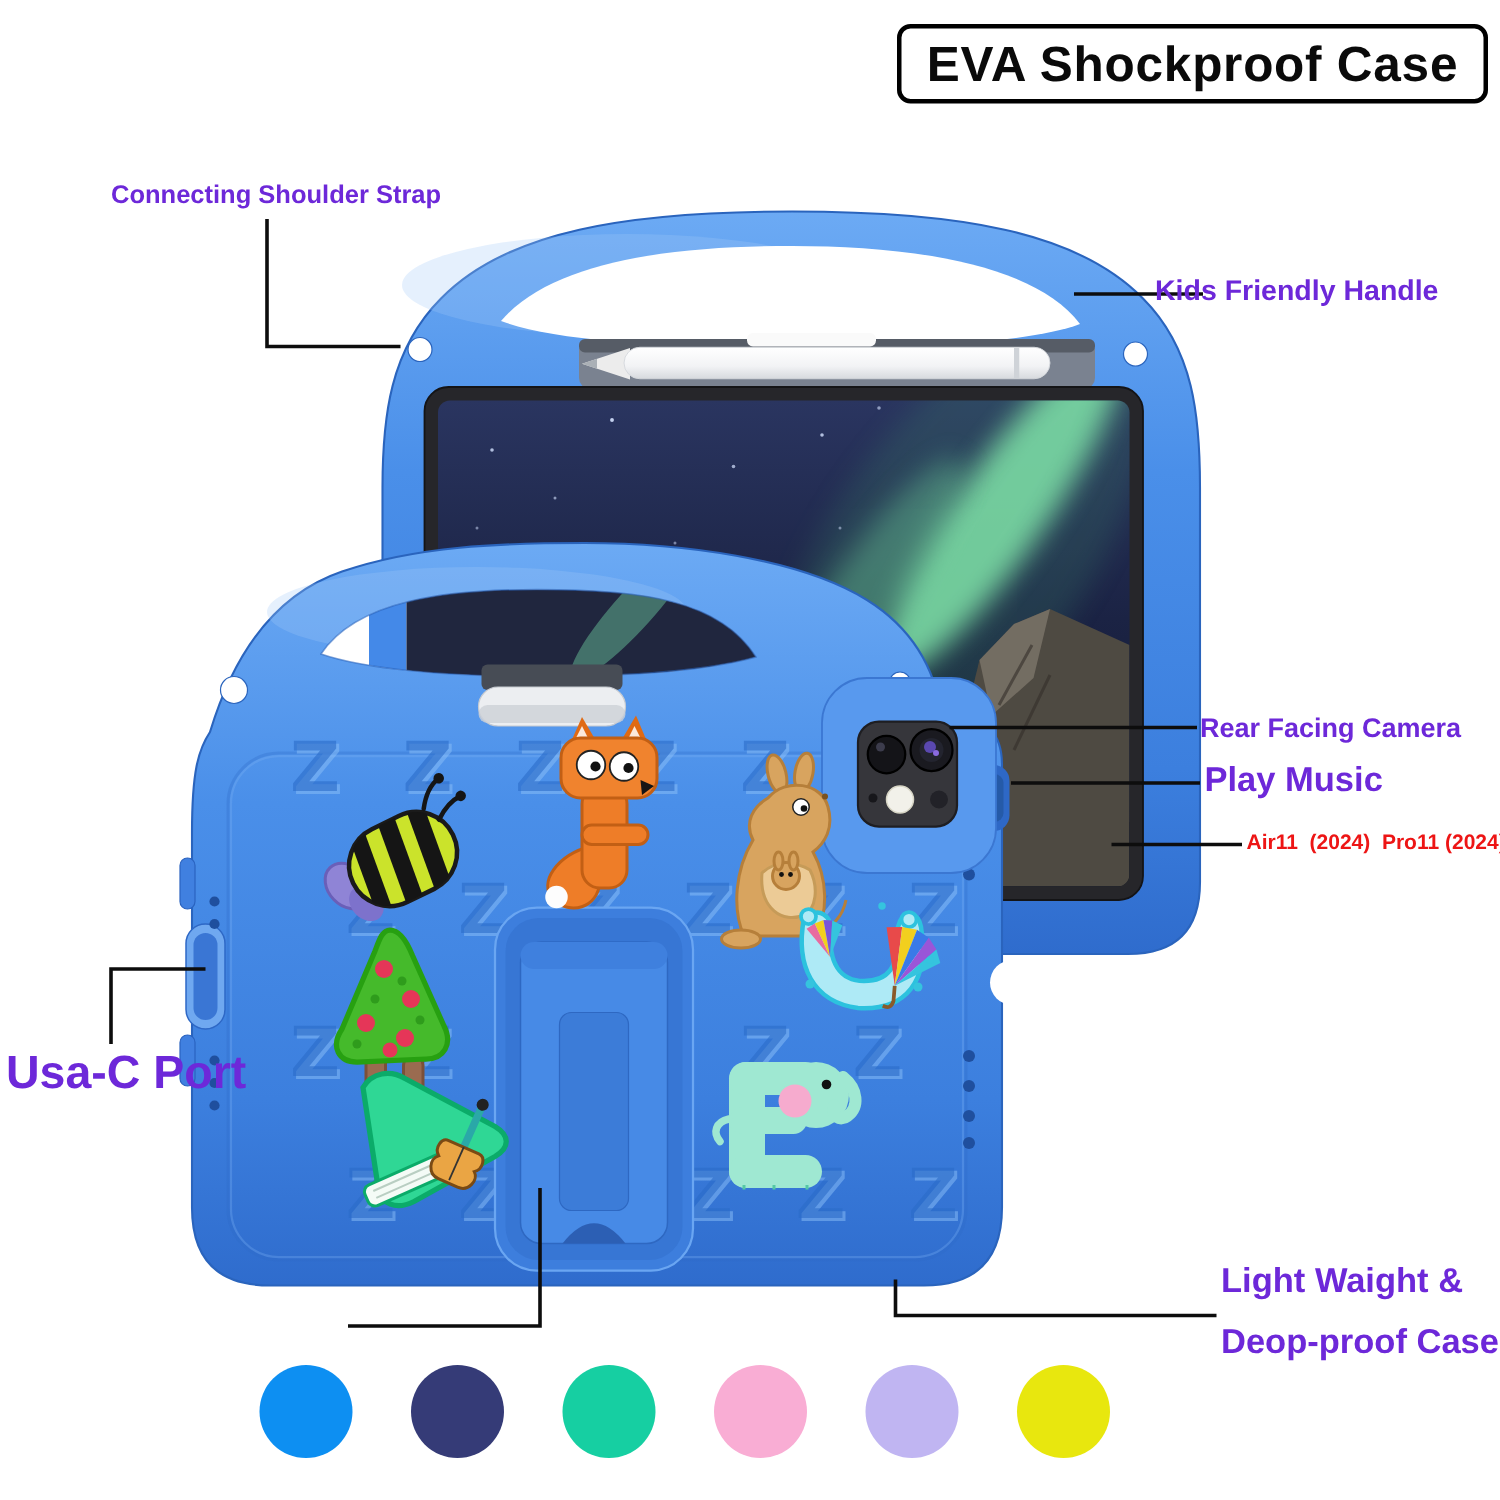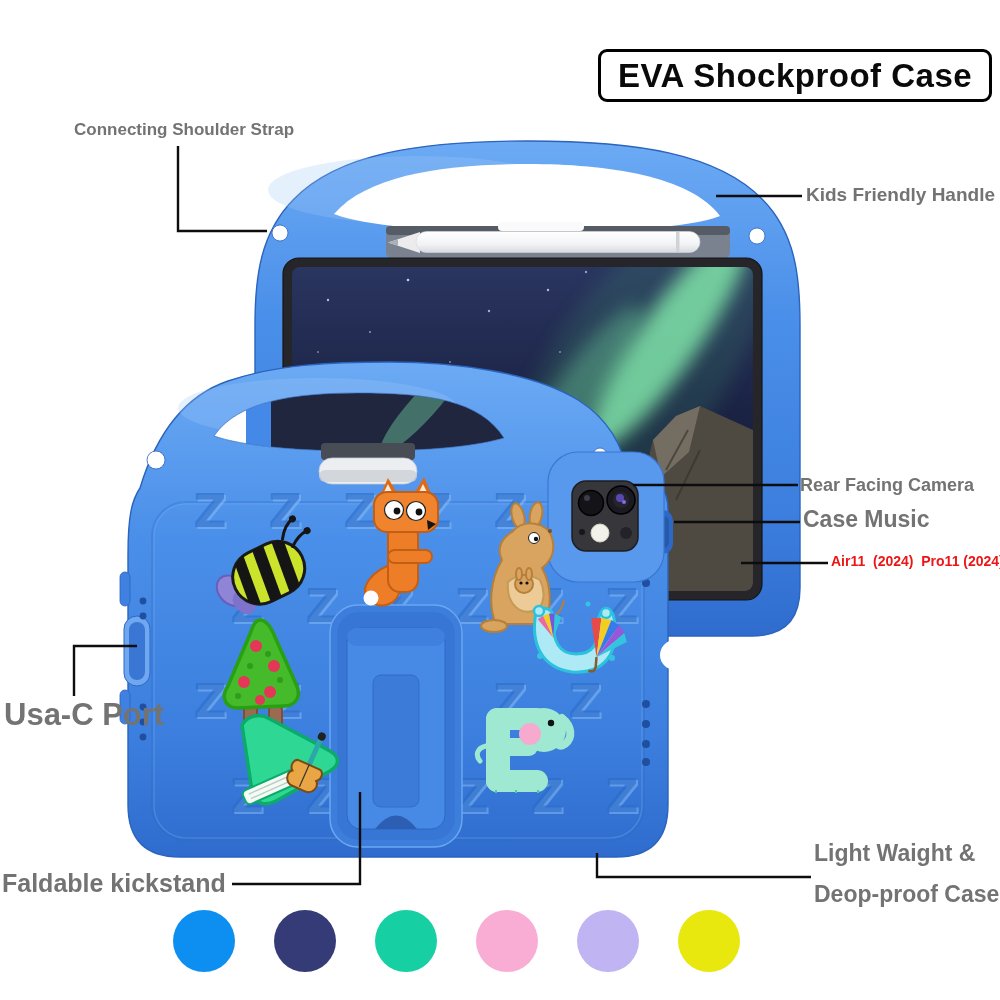--- a/index.html
+++ b/index.html
@@ -1,24 +1,24 @@
 <!DOCTYPE html>
 <html><head>
 <meta charset="utf-8">
 <style>
   html,body{margin:0;padding:0;background:#fff;}
   .canvas{position:relative;width:1000px;height:1000px;background:#fff;overflow:hidden;
           font-family:"Liberation Sans",sans-serif;}
   .layer{position:absolute;left:0;top:0;}
-  .label{position:absolute;color:#737373;font-weight:bold;white-space:nowrap;line-height:1.1;}
+  .label{position:absolute;color:#6d28d9;font-weight:bold;white-space:nowrap;line-height:1.1;}
   .label-red{color:#ed1515;white-space:pre;}
   #title-box{position:absolute;left:598px;top:16px;width:388px;height:47px;
              border:3px solid #000;border-radius:9px;display:flex;align-items:center;
              justify-content:center;font-weight:bold;font-size:33px;color:#0a0a0a;
-             letter-spacing:.5px;background:#fff;margin-top:33px;}
+             letter-spacing:.5px;background:#fff;}
   .swatch{position:absolute;top:910px;width:62px;height:62px;border-radius:50%;}
 </style>
 </head>
 <body>
 
 <div class="canvas">
 
   <svg class="layer" style="left:248px;top:130px" width="560" height="520" viewBox="0 0 560 520">
     <defs>
       <linearGradient id="cg" x1="0" y1="0" x2="0" y2="1">
@@ -355,26 +355,25 @@
       <polyline points="232,884 360,884 360,792"></polyline>
       <polyline points="597,853 597,877 811,877"></polyline>
     </g>
   </svg>
 
   <div id="title-box">
     <span>EVA Shockproof Case</span>
   </div>
 
   <div class="label" style="left:74px;top:121px;font-size:17px">Connecting Shoulder Strap</div>
-  <div class="label" style="left:806px;top:185px;font-size:19px">Kids Friendly Handle</div>
+  <div class="label" style="left:770px;top:185px;font-size:19px">Kids Friendly Handle</div>
   <div class="label" style="left:800px;top:476px;font-size:18px">Rear Facing Camera</div>
-  <div class="label" style="left:803px;top:507px;font-size:23px">Case Music</div>
+  <div class="label" style="left:803px;top:507px;font-size:23px">Play Music</div>
   <div class="label label-red" style="left:831px;top:554px;font-size:14px">Air11  (2024)  Pro11 (2024)</div>
   <div class="label" style="left:4px;top:698px;font-size:31px">Usa-C Port</div>
-  <div class="label" style="left:2px;top:870px;font-size:25px">Faldable kickstand</div>
   <div class="label" style="left:814px;top:882px;font-size:23px">Deop-proof Case</div>
   <div class="label" style="left:814px;top:841px;font-size:23px">Light Waight &amp;</div>
 
   <div class="swatch" style="left: 173px; background-color: rgb(13, 143, 242);"></div>
   <div class="swatch" style="left: 274px; background-color: rgb(53, 59, 119);"></div>
   <div class="swatch" style="left: 375px; background-color: rgb(22, 207, 162);"></div>
   <div class="swatch" style="left: 476px; background-color: rgb(249, 173, 212);"></div>
   <div class="swatch" style="left: 577px; background-color: rgb(192, 181, 242);"></div>
   <div class="swatch" style="left: 678px; background-color: rgb(232, 231, 14);"></div>
 </div>

